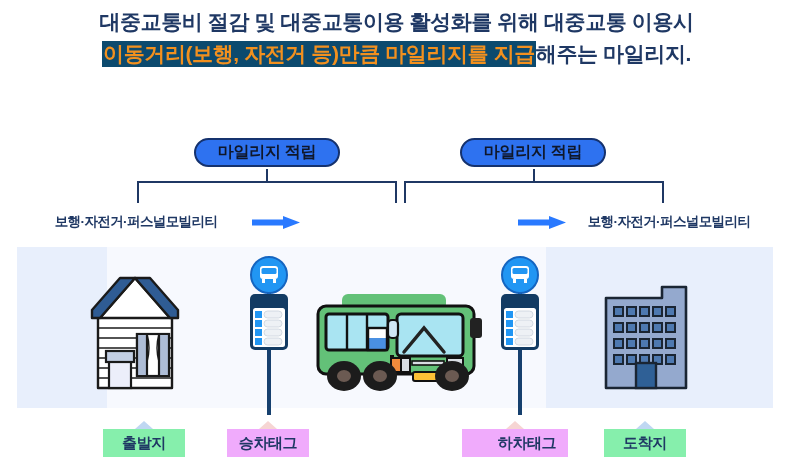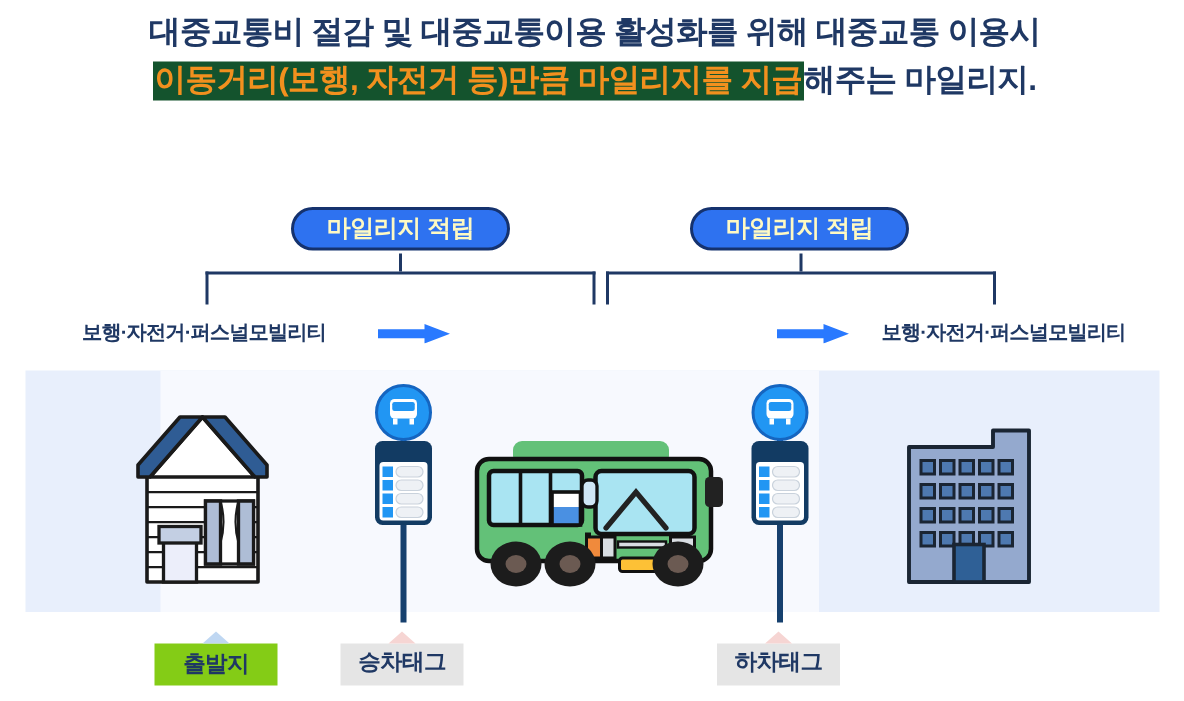--- a/index.html
+++ b/index.html
@@ -34,33 +34,33 @@
     font-weight: bold;
     color: #1f3864;
     letter-spacing: -0.4px;
     white-space: nowrap;
   }
   .title-line.second {
     margin-top: 5px;
   }
   .title-hl {
     color: #f2901e;
-    background: #14532d;
+    background: #0c4a6e;
     padding: 1px 1px 2px 1px;
     font-weight: bold;
   }
 
   
   .badge {
     position: absolute;
     height: 29px;
     border: 2px solid #15326e;
     background: #2e72f0;
     border-radius: 16px;
-    color: #fef9c3;
+    color: #0f172a;
     font-size: 16px;
     font-weight: bold;
     letter-spacing: -0.3px;
     display: flex;
     align-items: center;
     justify-content: center;
     box-sizing: border-box;
   }
   #badge-left  { left: 194px; top: 138px; width: 146px; }
   #badge-right { left: 460px; top: 138px; width: 146px; }
@@ -182,28 +182,28 @@
   .tag-label .tail {
     position: absolute;
     left: 50%;
     margin-left: -9px;
     top: -8px;
     width: 0;
     height: 0;
     border-left: 9px solid transparent;
     border-right: 9px solid transparent;
   }
-  .tag-blue { background: #84cc16; }
+  .tag-blue { background: #86efac; }
   .tag-blue .tail { border-bottom: 8px solid #bfd7f2; }
-  .tag-pink { background: #e5e5e5; font-family: Liberation Mono, monospace; }
+  .tag-pink { background: #f0abfc; }
   .tag-pink .tail { border-bottom: 8px solid #f6d5d3; }
 
   #tag-depart  { left: 103px; top: 429px; width: 82px; }
   #tag-board   { left: 227px; top: 429px; width: 82px; }
-  #tag-alight  { left: 478px; top: 429px; width: 82px; }
+  #tag-alight  { left: 462px; top: 429px; width: 82px; padding-left: 24px; }
   #tag-arrive  { left: 604px; top: 429px; width: 82px; }
 </style>
 </head>
 <body>
 
 <div id="infographic">
 
   <div class="title-block">
     <div class="title-line">대중교통비 절감 및 대중교통이용 활성화를 위해 대중교통 이용시</div>
     <div class="title-line second"><span class="title-hl">이동거리(보행, 자전거 등)만큼 마일리지를 지급</span><span>해주는 마일리지.</span></div>
@@ -385,14 +385,18 @@
     <span>출발지</span>
   </div>
   <div class="tag-label tag-pink" id="tag-board">
     <span class="tail"></span>
     <span>승차태그</span>
   </div>
   <div class="tag-label tag-pink" id="tag-alight">
     <span class="tail"></span>
     <span>하차태그</span>
   </div>
+  <div class="tag-label tag-blue" id="tag-arrive">
+    <span class="tail"></span>
+    <span>도착지</span>
+  </div>
 
 </div>
 
 </body></html>

